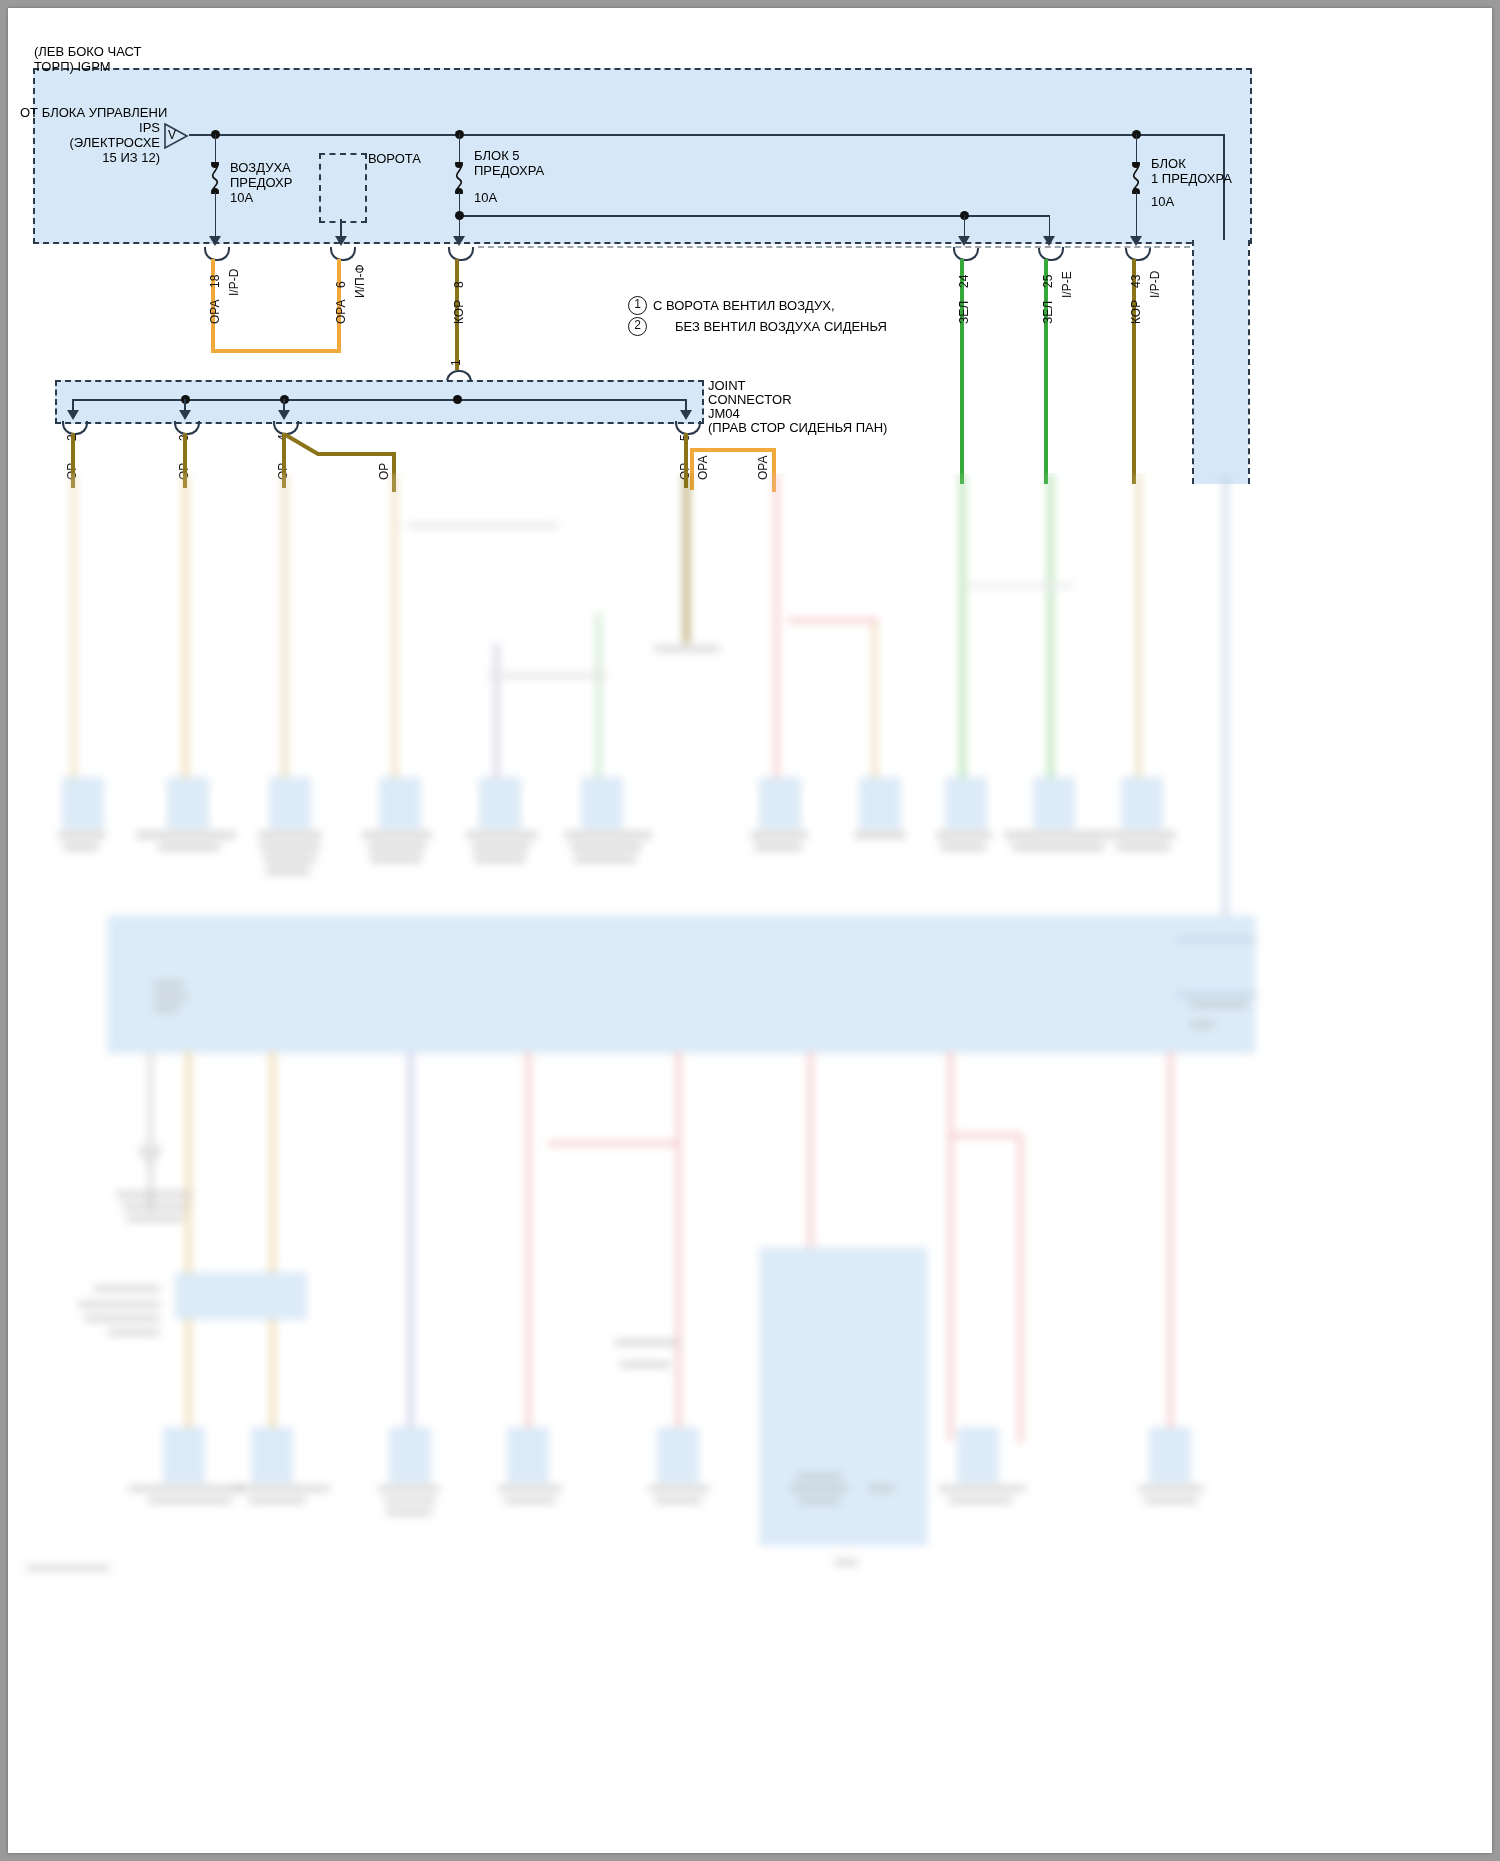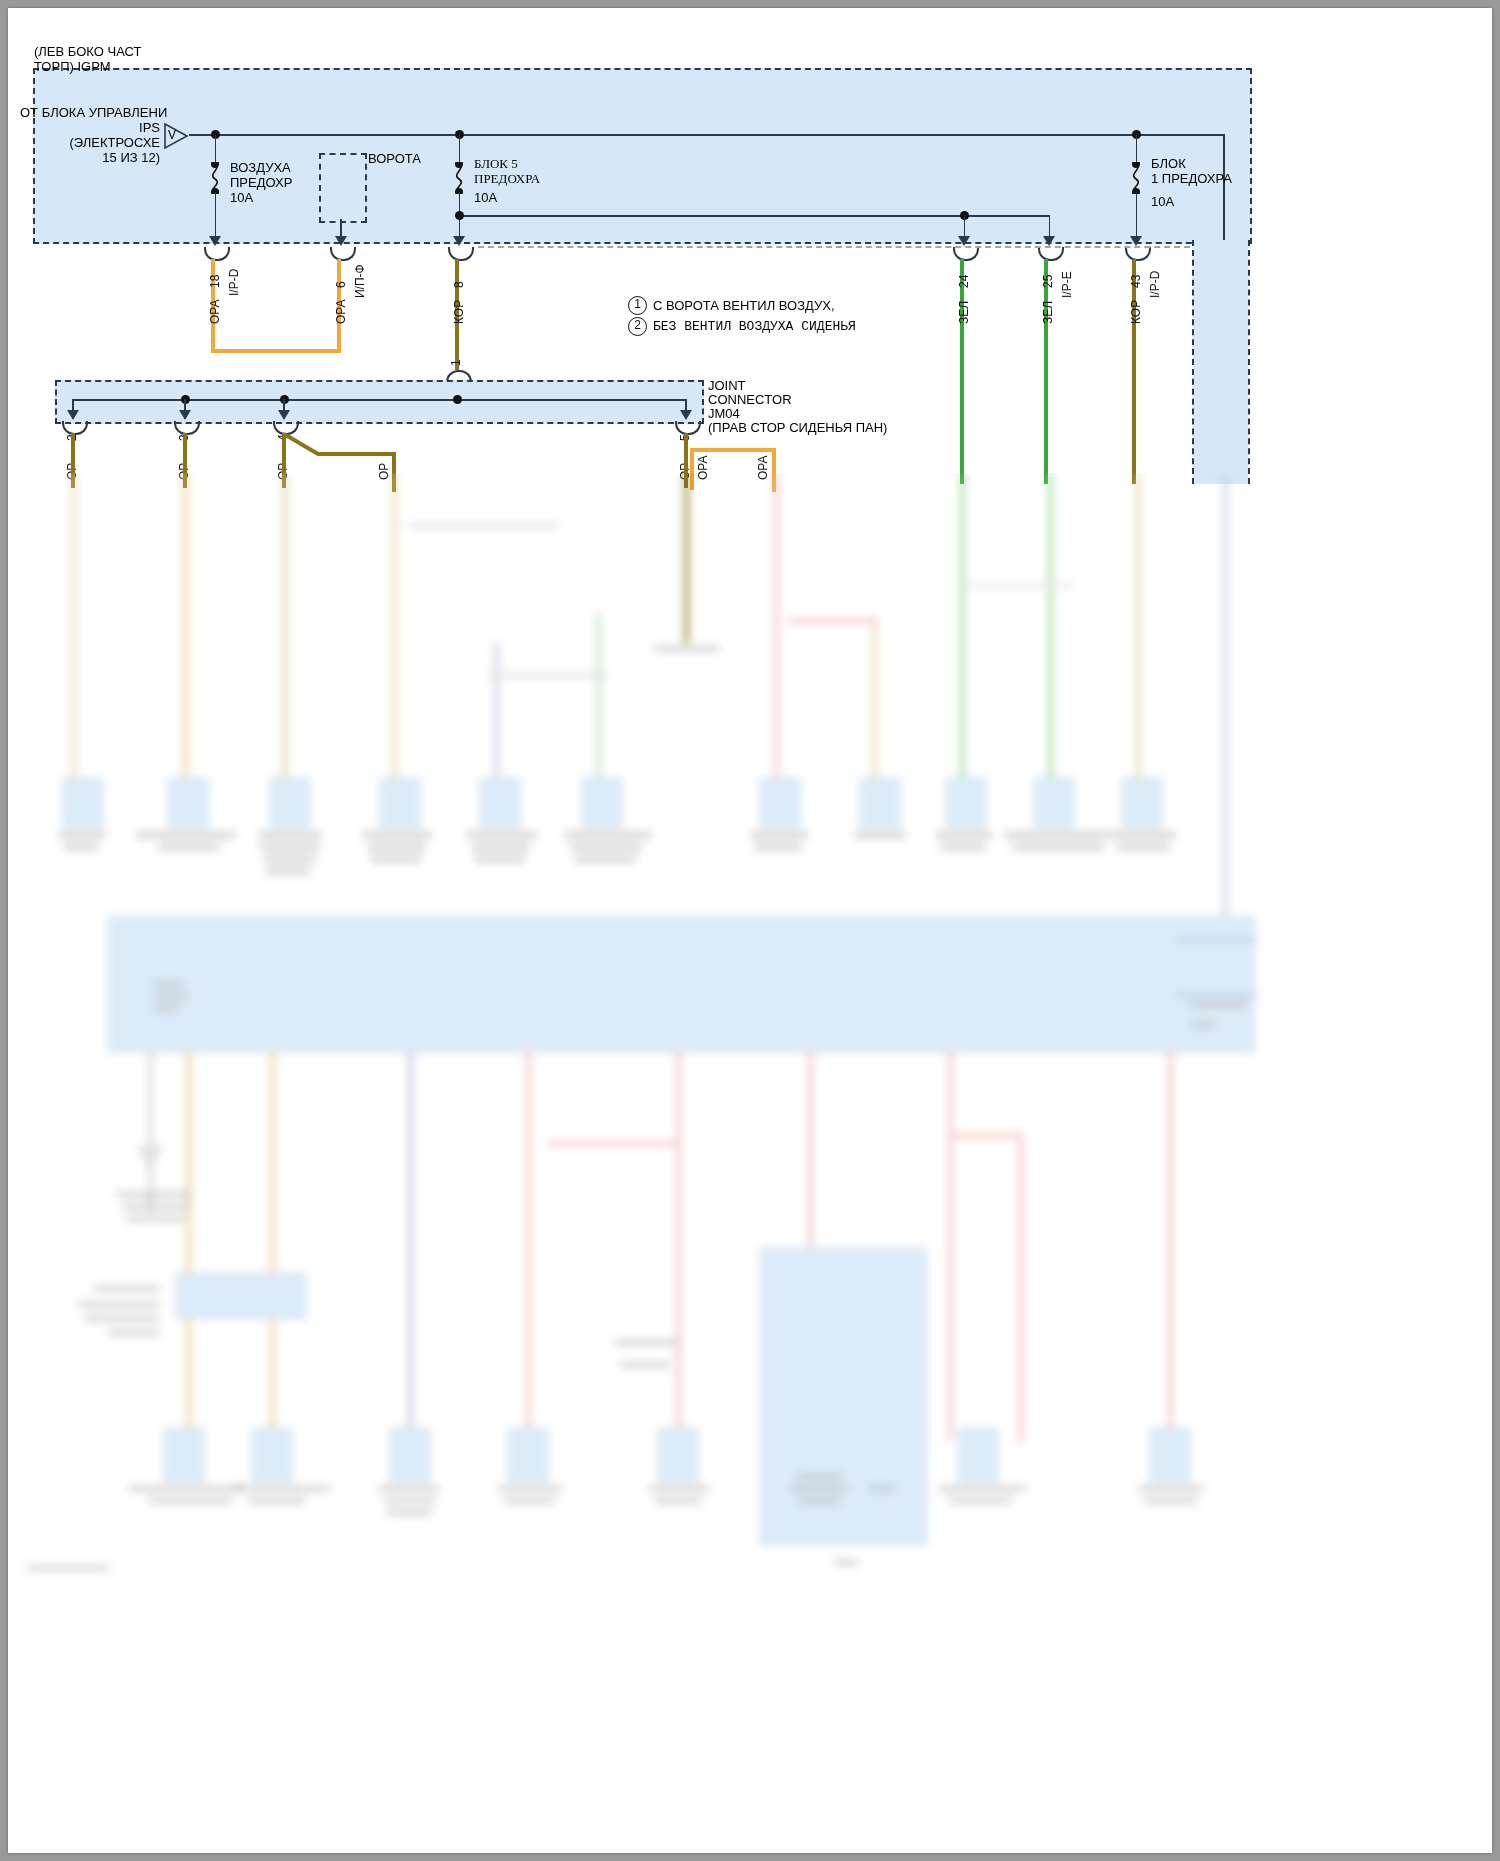--- a/index.html
+++ b/index.html
@@ -85,21 +85,21 @@
   <div class="solid-line" style="left:450.5px;top:126px;width:1.6px;height:30px;"></div>
   <svg style="position:absolute;left:442px;top:154px;" width="20" height="32">
     <path d="M9,1 C17,6 1,12 9,17 C17,22 1,27 9,31" fill="none" stroke="#111" stroke-width="1.6"></path>
     <circle cx="9" cy="2" r="4" fill="#111"></circle>
         <circle cx="9" cy="30" r="4" fill="#111"></circle>
   </svg>
   <div class="solid-line" style="left:450.5px;top:184px;width:1.6px;height:46px;"></div>
   <div class="dot" style="left:447px;top:203px;"></div>
   <div class="arrow-down" style="left:445px;top:228px;"></div>
   <div class="conn-cup" style="left:440px;top:239px;"></div>
-  <div class="txt" style="left:466px;top:148px;font-family:Liberation Serif, serif;">БЛОК 5
+  <div class="txt" style="left:466px;top:140px;">БЛОК 5
 ПРЕДОХРА</div>
   <div class="txt" style="left:466px;top:182px;">10A</div>
 
   <div class="dot" style="left:1124px;top:122px;"></div>
   <div class="solid-line" style="left:1127.5px;top:126px;width:1.6px;height:30px;"></div>
   <svg style="position:absolute;left:1119px;top:154px;" width="20" height="32">
     <path d="M9,1 C17,6 1,12 9,17 C17,22 1,27 9,31" fill="none" stroke="#111" stroke-width="1.6"></path>
     <circle cx="9" cy="2" r="4" fill="#111"></circle>
         <circle cx="9" cy="30" r="4" fill="#111"></circle>
   </svg>
@@ -149,21 +149,21 @@
   <div class="vtxt" style="left:1033px;top:316px;">ЗЕЛ</div>
 
   <div class="wire" style="left:1124px;top:251px;width:4px;height:225px;background:#8a7318;"></div>
   <div class="vtxt" style="left:1121px;top:280px;">43</div>
   <div class="vtxt" style="left:1140px;top:290px;">I/P-D</div>
   <div class="vtxt" style="left:1121px;top:316px;">КОР</div>
 
   <div class="circnum" style="left:620px;top:288px;">1</div>
   <div class="txt" style="left:645px;top:290px;">С ВОРОТА ВЕНТИЛ ВОЗДУХ,</div>
   <div class="circnum" style="left:620px;top:309px;">2</div>
-  <div class="txt" style="left:645px;top:311px;font-family:Liberation Mono, monospace;">БЕЗ ВЕНТИЛ ВОЗДУХА СИДЕНЬЯ</div>
+  <div class="txt" style="left:667px;top:311px;">БЕЗ ВЕНТИЛ ВОЗДУХА СИДЕНЬЯ</div>
 
   <div class="blue dash-box" style="position:absolute;left:47px;top:372px;width:645px;height:40px;"></div>
   <div class="solid-line" style="left:64px;top:391px;width:614px;height:1.6px;"></div>
   <div class="solid-line" style="left:64px;top:391px;width:1.6px;height:16px;"></div>
   <div class="solid-line" style="left:677px;top:391px;width:1.6px;height:16px;"></div>
 
   <div class="dot" style="left:173px;top:387px;"></div>
   <div class="dot" style="left:272px;top:387px;"></div>
   <div class="dot" style="left:445px;top:387px;"></div>
 

